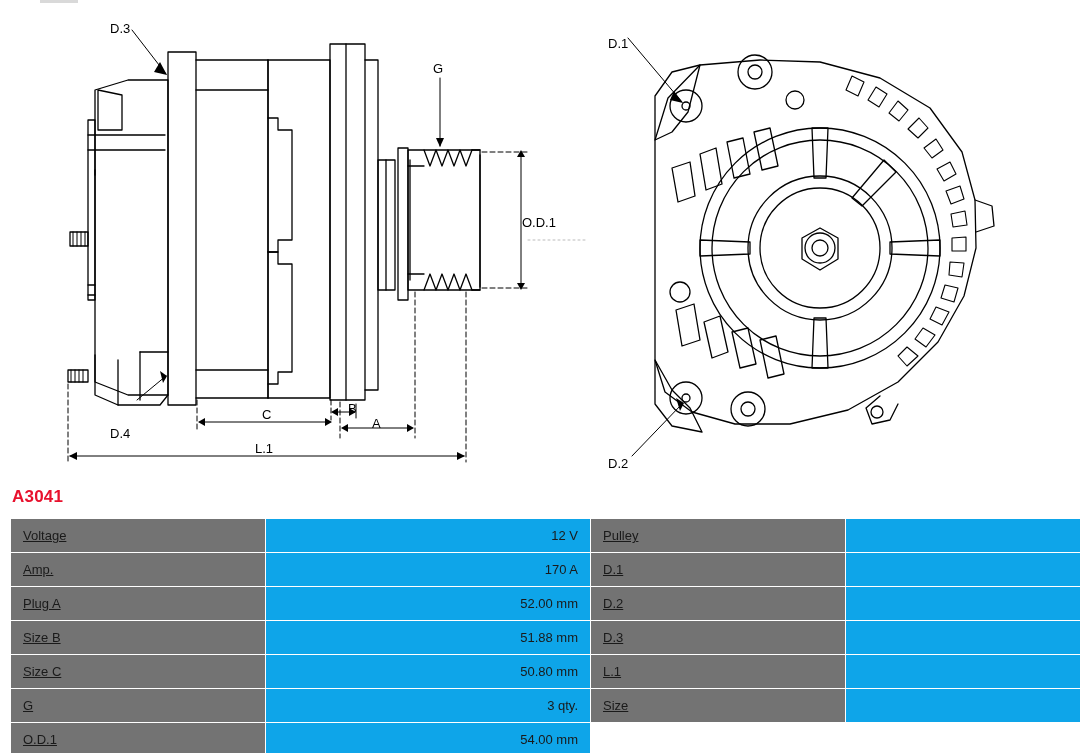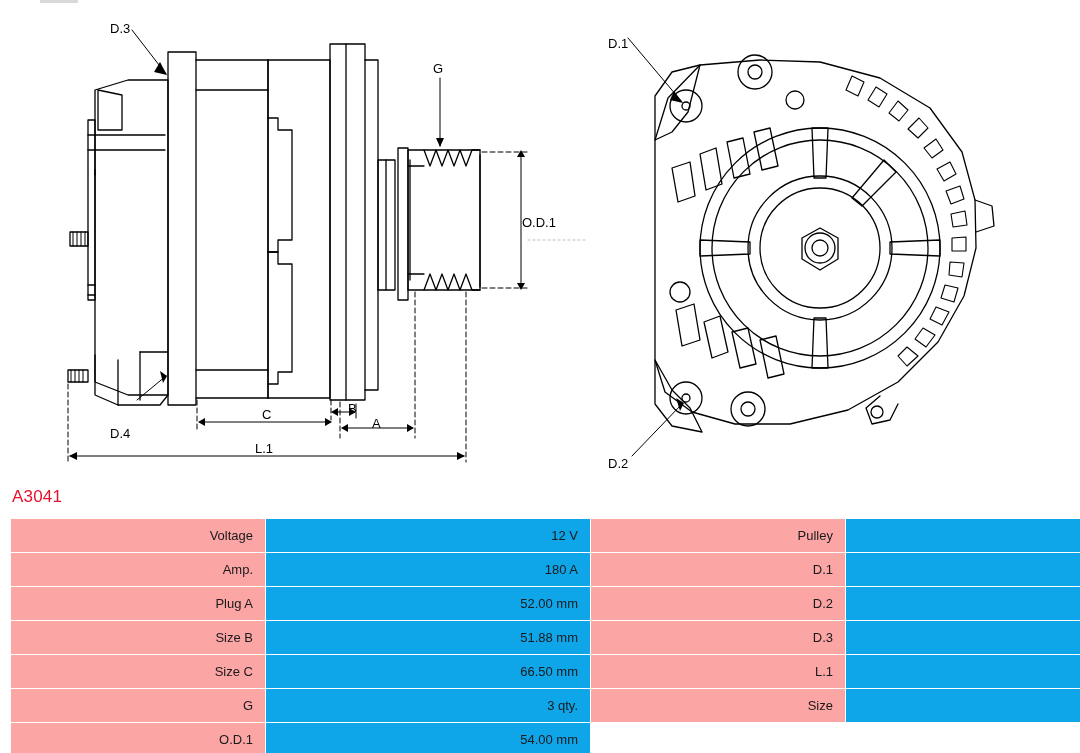--- a/index.html
+++ b/index.html
@@ -28,44 +28,44 @@
     height: 480px;
   }
   .drawing-area svg {
     display: block;
   }
   .part-number {
     position: absolute;
     left: 12px;
     top: 487px;
     font-size: 17px;
-    font-weight: normal;
+    font-weight: bold;
     color: #e8112d;
     letter-spacing: 0.2px;
   }
   .spec-table {
     position: absolute;
     left: 10px;
     top: 518px;
     width: 1060px;
     border-collapse: collapse;
     table-layout: fixed;
     font-size: 13px;
   }
   .spec-table td {
     height: 33px;
     padding: 0 12px;
     border: 1px solid #ffffff;
     vertical-align: middle;
   }
   .spec-table td.label {
-    background: #fca5a5;
-    text-align: right;
+    background: #737373;
     width: 230px;
     color: #1a1a1a;
+    text-decoration: underline;
   }
   .spec-table td.value {
     background: #0ea5e9;
     text-align: right;
     width: 300px;
     color: #1a1a1a;
   }
   .spec-table td.empty {
     background: #ffffff;
     border: 1px solid #ffffff;
@@ -286,39 +286,39 @@
   <table class="spec-table">
     <tbody>
       <tr>
         <td class="label">Voltage</td>
         <td class="value">12 V</td>
         <td class="label">Pulley</td>
         <td class="value">AP</td>
       </tr>
       <tr>
         <td class="label">Amp.</td>
-        <td class="value">180 A</td>
+        <td class="value">170 A</td>
         <td class="label">D.1</td>
         <td class="value">9.00 mm</td>
       </tr>
       <tr>
         <td class="label">Plug A</td>
         <td class="value">52.00 mm</td>
         <td class="label">D.2</td>
         <td class="value">10.50 mm</td>
       </tr>
       <tr>
         <td class="label">Size B</td>
         <td class="value">51.88 mm</td>
         <td class="label">D.3</td>
         <td class="value">10.50 mm</td>
       </tr>
       <tr>
         <td class="label">Size C</td>
-        <td class="value">66.50 mm</td>
+        <td class="value">50.80 mm</td>
         <td class="label">L.1</td>
         <td class="value">197.00 mm</td>
       </tr>
       <tr>
         <td class="label">G</td>
         <td class="value">3 qty.</td>
         <td class="label">Size</td>
         <td class="value">PL_9104</td>
       </tr>
       <tr>

